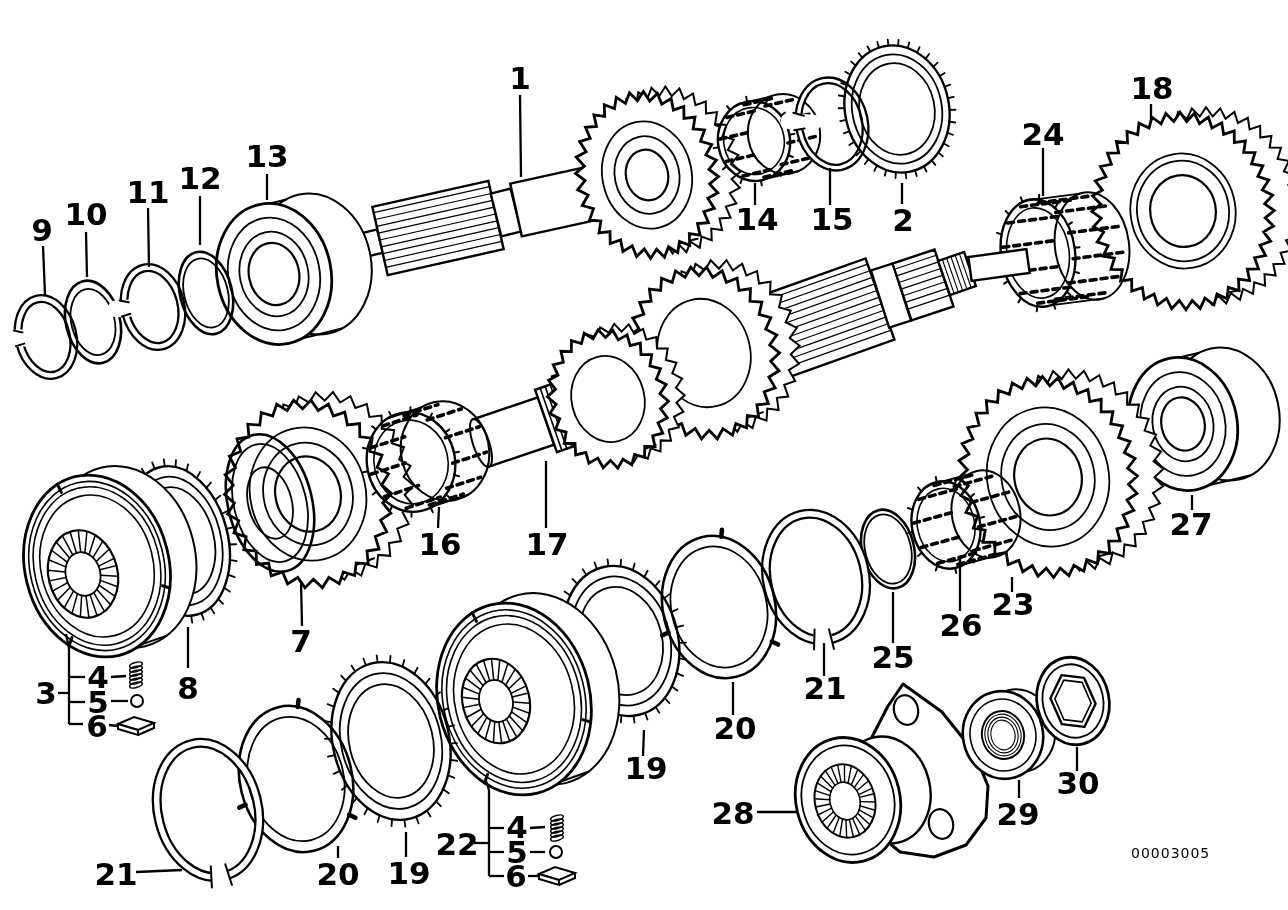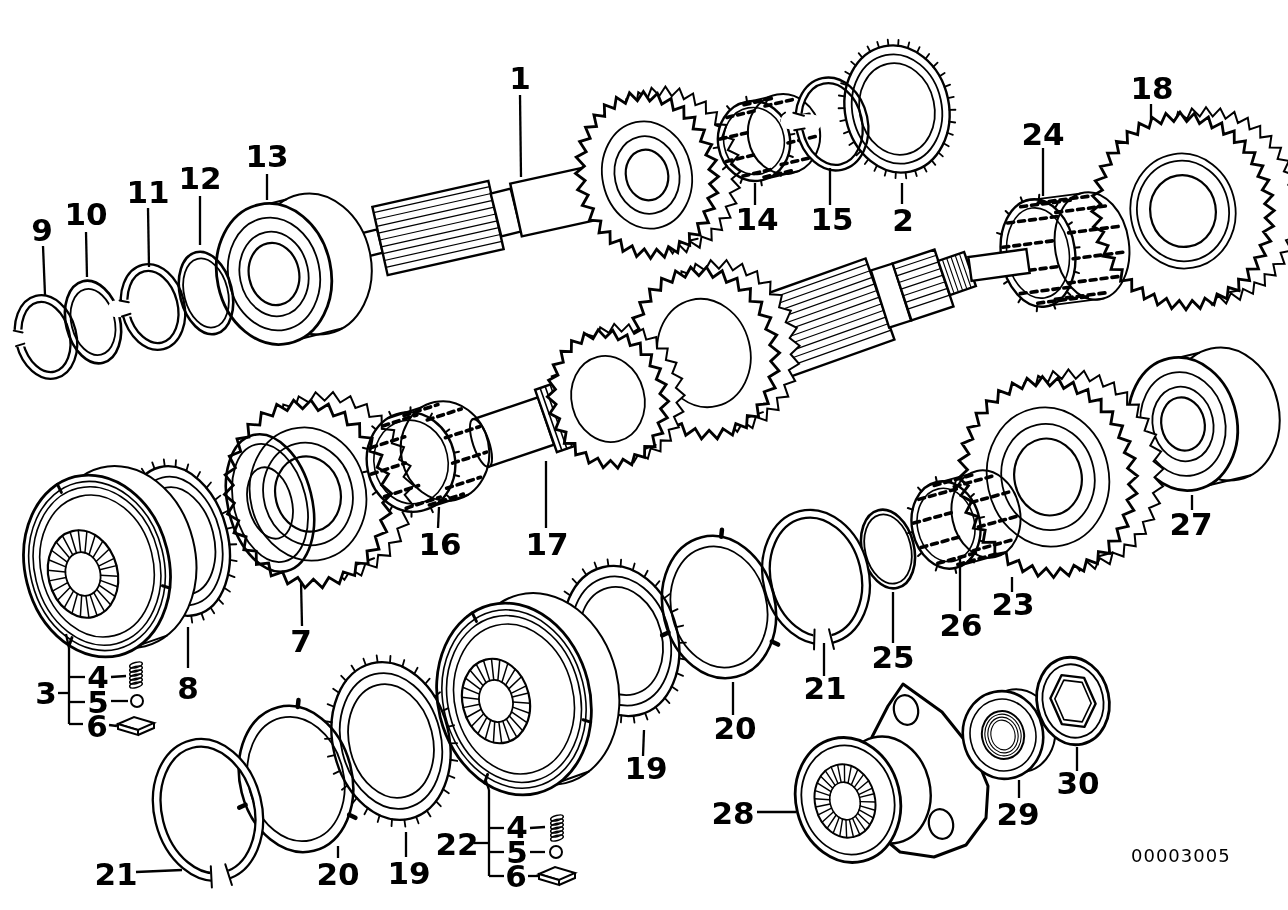--- a/index.html
+++ b/index.html
@@ -2,21 +2,21 @@
 <html><head>
 <meta charset="utf-8">
 <style>
   html,body{margin:0;padding:0;background:#fff;}
   .stage{position:relative;width:1288px;height:910px;background:#fff;overflow:hidden;
          font-family:"DejaVu Sans",sans-serif;}
   .stage svg{position:absolute;left:0;top:0;}
   text.callout{font-family:"DejaVu Sans",sans-serif;font-weight:700;font-size:31px;
                text-anchor:middle;dominant-baseline:central;fill:#000;}
   .plate-id{position:absolute;left:1131px;top:845px;font-family:"DejaVu Sans",sans-serif;
-            font-size:18px;letter-spacing:1px;color:#000;text-align:right;}
+            font-size:14px;letter-spacing:1px;color:#000;text-align:right;}
 </style>
 </head>
 <body>
 
 <div class="stage">
   <svg id="art" width="1288" height="910" viewBox="0 0 1288 910">
       <g>
         <path d="M1298.6 190.2L1290.7 198.8L1300.2 205.6L1291.2 212.8L1299.5 221.1L1289.6 226.8L1296.7 236.2L1286.0 240.2L1291.6 250.5L1280.6 252.7L1284.5 263.8L1273.3 264.1L1275.6 275.6L1264.5 274.1L1265.0 285.7L1254.3 282.4L1253.0 293.8L1243.0 288.9L1240.0 299.8L1230.9 293.2L1226.2 303.5L1218.2 295.5L1212.0 304.8L1205.3 295.5L1197.7 303.6L1192.5 293.3L1183.6 300.0L1180.1 289.0L1170.2 294.2L1168.4 282.6L1157.8 286.1L1157.7 274.4L1146.6 276.1L1148.3 264.5L1137.0 264.3L1140.4 253.1L1129.1 251.2L1134.1 240.5L1123.2 236.9L1129.7 227.1L1119.4 221.8L1127.3 213.2L1117.8 206.4L1126.8 199.2L1118.5 190.9L1128.4 185.2L1121.3 175.8L1132.0 171.8L1126.4 161.5L1137.4 159.3L1133.5 148.2L1144.7 147.9L1142.4 136.4L1153.5 137.9L1153.0 126.3L1163.7 129.6L1165.0 118.2L1175.0 123.1L1178.0 112.2L1187.1 118.8L1191.8 108.5L1199.8 116.5L1206.0 107.2L1212.7 116.5L1220.3 108.4L1225.5 118.7L1234.4 112.0L1237.9 123.0L1247.8 117.8L1249.6 129.4L1260.2 125.9L1260.3 137.6L1271.4 135.9L1269.7 147.5L1281.0 147.7L1277.6 158.9L1288.9 160.8L1283.9 171.5L1294.8 175.1L1288.3 184.9Z" fill="#fff" stroke="#000000" stroke-width="2"></path>
         <line x1="1213.5973536448116" y1="295.3488541518177" x2="1239.5973536448116" y2="290.3488541518177" stroke="#000000" stroke-width="2" stroke-linecap="round"></line>
         <line x1="1152.4026463551884" y1="126.65114584818227" x2="1178.4026463551884" y2="121.65114584818227" stroke="#000000" stroke-width="2" stroke-linecap="round"></line>

